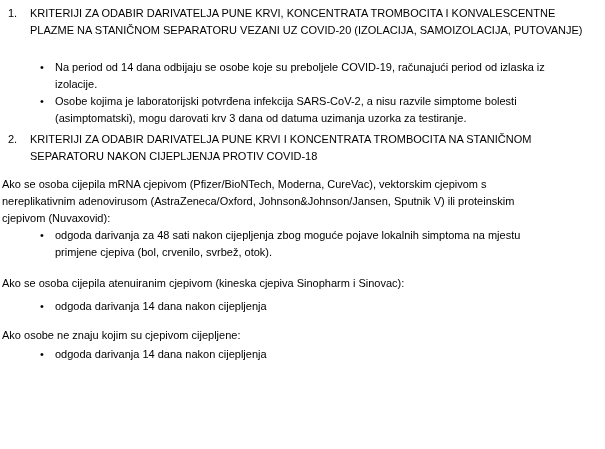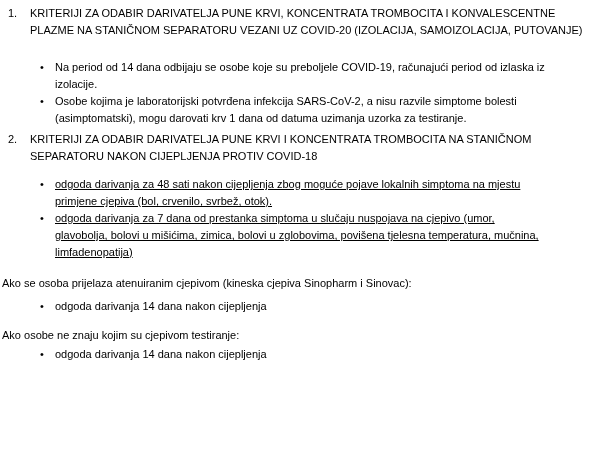--- a/index.html
+++ b/index.html
@@ -22,21 +22,21 @@
 
   ul.bullets { list-style: none; }
   ul.bullets li { position: relative; padding-left: 53px; }
   ul.bullets li::before {
     content: "\2022";
     position: absolute;
     left: 38px;
     top: 0;
   }
   .ul-1 li { width: 553px; }
-  .ul-2 li { width: 543px; text-decoration: underline; }
+  .ul-2 li { width: 543px; }
   .ul-3 li, .ul-4 li { width: 543px; }
 
   .para { max-width: 515px; }
 
   .h1   { margin-bottom: 20px; }
   .ul-1 { margin-bottom: 4px; }
   .h2   { margin-bottom: 11px; }
   .p-1  { margin-bottom: 0; }
   .ul-2 { margin-bottom: 14px; }
   .p-2  { margin-bottom: 6px; }
@@ -48,39 +48,39 @@
 
 <div class="doc">
 
   <div class="heading h1">
     <span class="num">1.</span>
     <span class="txt">KRITERIJI ZA ODABIR DARIVATELJA PUNE KRVI, KONCENTRATA TROMBOCITA I KONVALESCENTNE PLAZME NA STANIČNOM SEPARATORU VEZANI UZ COVID-20 (IZOLACIJA, SAMOIZOLACIJA, PUTOVANJE)</span>
   </div>
 
   <ul class="bullets ul-1">
     <li>Na period od 14 dana odbijaju se osobe koje su preboljele COVID-19, računajući period od izlaska iz izolacije.</li>
-    <li>Osobe kojima je laboratorijski potvrđena infekcija SARS-CoV-2, a nisu razvile simptome bolesti (asimptomatski), mogu darovati krv 1 dana od datuma uzimanja uzorka za testiranje.</li>
+    <li>Osobe kojima je laboratorijski potvrđena infekcija SARS-CoV-2, a nisu razvile simptome bolesti (asimptomatski), mogu darovati krv 3 dana od datuma uzimanja uzorka za testiranje.</li>
   </ul>
 
   <div class="heading h2">
     <span class="num">2.</span>
     <span class="txt">KRITERIJI ZA ODABIR DARIVATELJA PUNE KRVI I KONCENTRATA TROMBOCITA NA STANIČNOM SEPARATORU NAKON CIJEPLJENJA PROTIV COVID-18</span>
   </div>
 
+  <p class="para p-1">Ako se osoba cijepila mRNA cjepivom (Pfizer/BioNTech, Moderna, CureVac), vektorskim cjepivom s nereplikativnim adenovirusom (AstraZeneca/Oxford, Johnson&amp;Johnson/Jansen, Sputnik V) ili proteinskim cjepivom (Nuvaxovid):</p>
 
   <ul class="bullets ul-2">
     <li>odgoda darivanja za 48 sati nakon cijepljenja zbog moguće pojave lokalnih simptoma na mjestu primjene cjepiva (bol, crvenilo, svrbež, otok).</li>
-    <li>odgoda darivanja za 7 dana od prestanka simptoma u slučaju nuspojava na cjepivo (umor, glavobolja, bolovi u mišićima, zimica, bolovi u zglobovima, povišena tjelesna temperatura, mučnina, limfadenopatija)</li>
   </ul>
 
-  <p class="para p-2">Ako se osoba prijelaza atenuiranim cjepivom (kineska cjepiva Sinopharm i Sinovac):</p>
+  <p class="para p-2">Ako se osoba cijepila atenuiranim cjepivom (kineska cjepiva Sinopharm i Sinovac):</p>
 
   <ul class="bullets ul-3">
     <li>odgoda darivanja 14 dana nakon cijepljenja</li>
   </ul>
 
-  <p class="para p-3">Ako osobe ne znaju kojim su cjepivom testiranje:</p>
+  <p class="para p-3">Ako osobe ne znaju kojim su cjepivom cijepljene:</p>
 
   <ul class="bullets ul-4">
     <li>odgoda darivanja 14 dana nakon cijepljenja</li>
   </ul>
 
 </div>
 
 </body></html>

